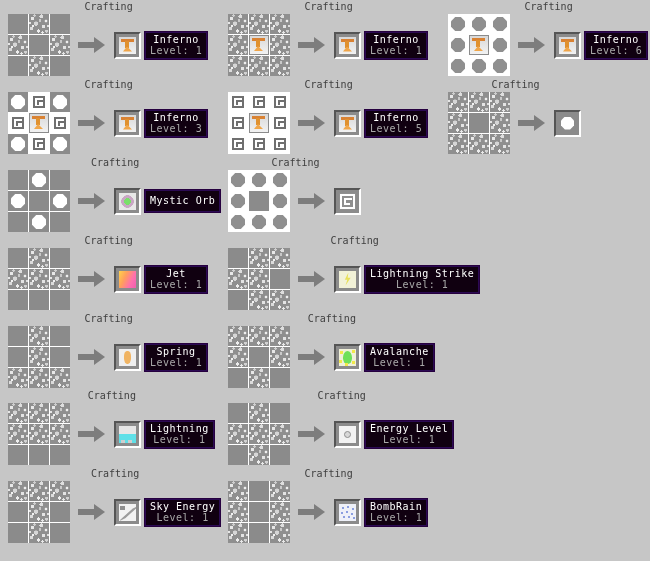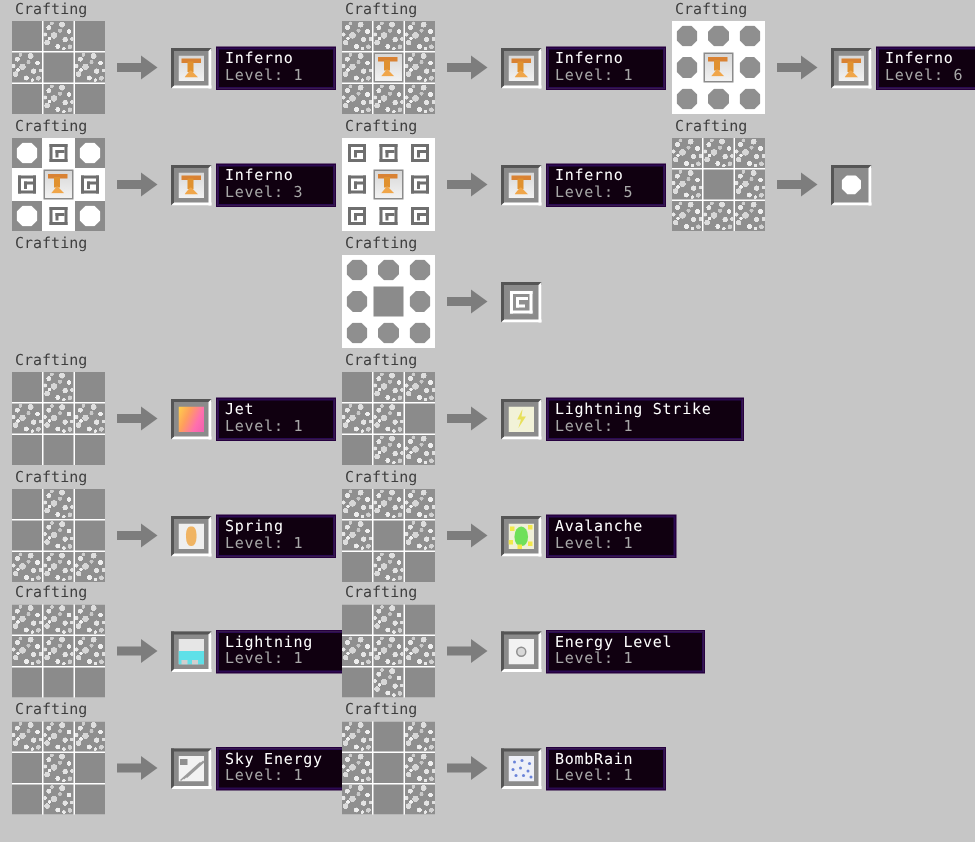--- a/index.html
+++ b/index.html
@@ -3,21 +3,21 @@
 <meta charset="utf-8">
 <style>
   html,body{margin:0;padding:0;}
   body{
     width:650px;height:561px;
     background:#c6c6c6;
     font-family:"DejaVu Sans Mono","Liberation Mono",monospace;
     overflow:hidden;
     position:relative;
   }
-  .board{position:relative;width:650px;height:561px;}
+  .board{position:relative;width:650px;height:561px;text-align:center;}
 
   .recipe{position:absolute;}
 
   .craft-label{
     font-family:"DejaVu Sans Mono","Liberation Mono",monospace;
     font-size:10px;
     color:#3f3f3f;
     line-height:10px;
     letter-spacing:0px;
     margin:0 0 2px 2px;
@@ -129,21 +129,21 @@
     position:absolute;left:3px;top:3px;width:17px;height:17px;
     overflow:hidden;
   }
 
   
   .tip{
     flex:0 0 auto;
     background:#100010;
     border:1px solid #2b0a53;
     outline:1px solid #26003f;
-    padding:1px 20px 2px 4px;
+    padding:1px 4px 2px 4px;
     margin-left:4px;
     line-height:11px;
     white-space:nowrap;
   }
   .tip .t1{
     display:block;
     color:#ffffff;
     font-size:10px;
     font-family:"DejaVu Sans Mono","Liberation Mono",monospace;
     letter-spacing:0.5px;
@@ -428,20 +428,45 @@
           <div class="icon">
             <div class="art orbwhite">
               <i class="o"></i>
             </div>
           </div>
         </div>
       </div>
     </div>
     <div class="recipe" style="left: 8px; top: 158px;">
       <div class="craft-label">Crafting</div>
+      <div class="row-inner">
+        <div class="grid">
+          <div class="cell empty"></div>
+          <div class="cell orbw"></div>
+          <div class="cell empty"></div>
+          <div class="cell orbw"></div>
+          <div class="cell empty"></div>
+          <div class="cell orbw"></div>
+          <div class="cell empty"></div>
+          <div class="cell orbw"></div>
+          <div class="cell empty"></div>
+        </div>
+        <div class="arrow">
+          <span class="shaft"></span>
+          <span class="head"></span>
+        </div>
+        <div class="slot">
+          <div class="icon">
+            <div class="art orbmystic"></div>
+          </div>
+        </div>
+        <div class="tip single">
+          <span class="t1">Mystic Orb</span>
+        </div>
+      </div>
     </div>
     <div class="recipe" style="left: 228px; top: 158px;">
       <div class="craft-label">Crafting</div>
       <div class="row-inner">
         <div class="grid">
           <div class="cell orb"></div>
           <div class="cell orb"></div>
           <div class="cell orb"></div>
           <div class="cell orb"></div>
           <div class="cell empty"></div>

